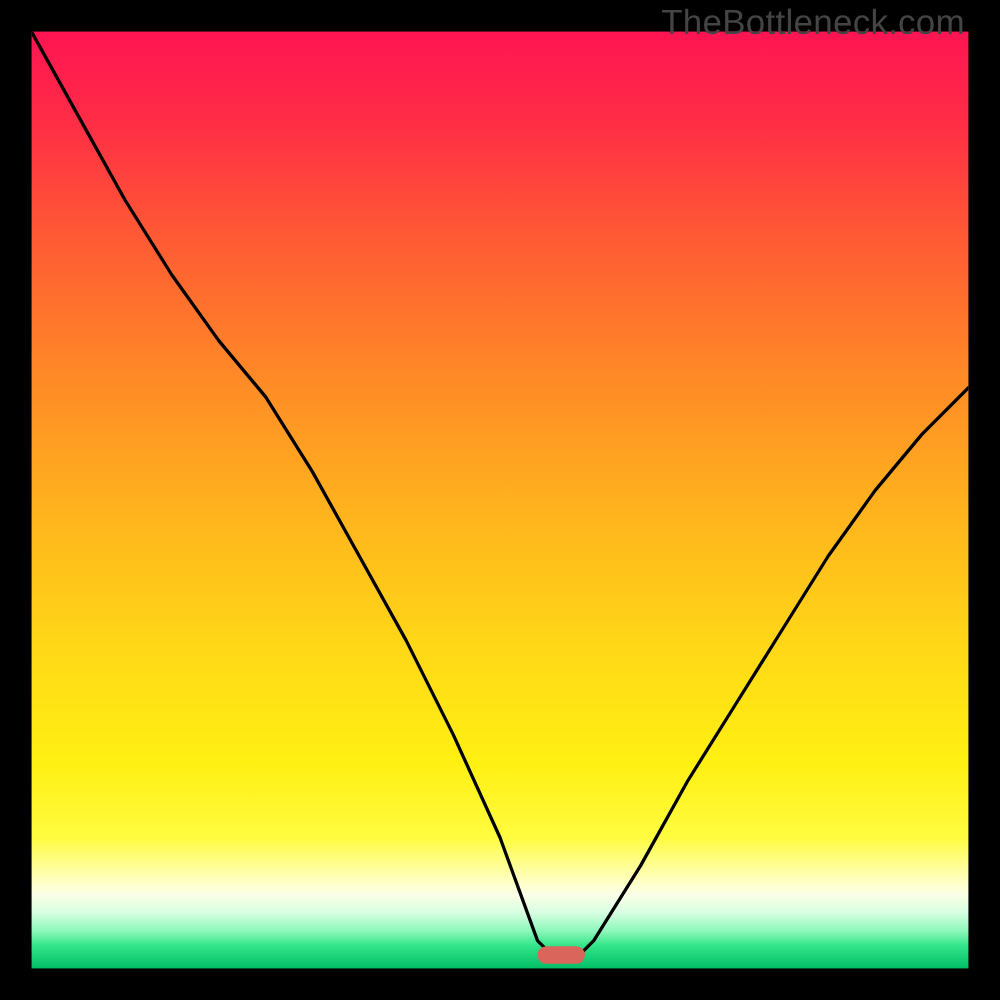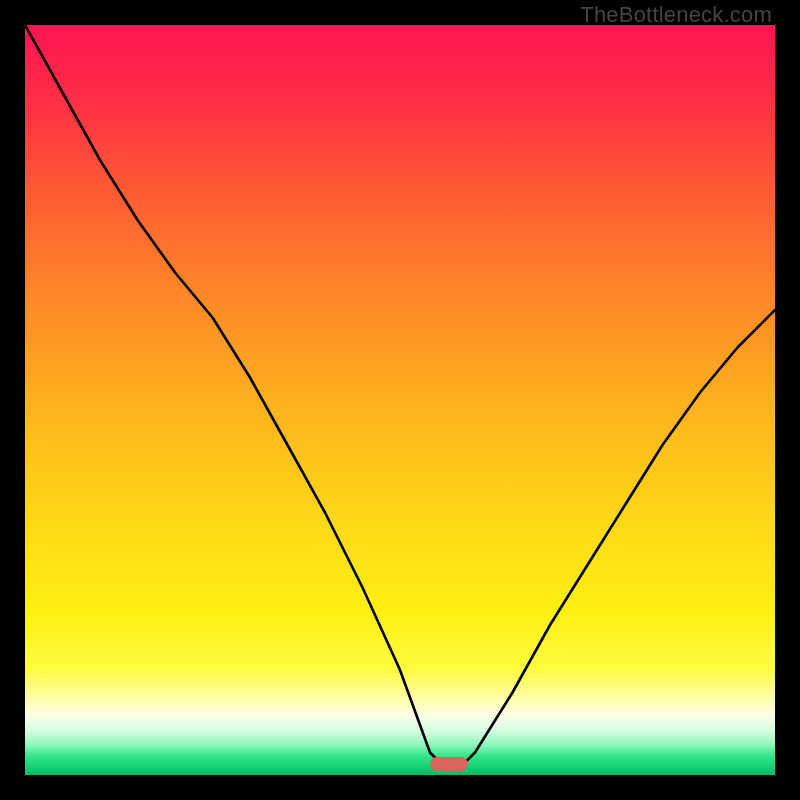--- a/index.html
+++ b/index.html
@@ -37,21 +37,21 @@
     left: 0;
     top: 0;
     width: 100%;
     height: 100%;
   }
   .watermark {
     position: absolute;
     top: 2px;
     right: 28px;
     color: #444;
-    font-size: 22px;
+    font-size: 28px;
     font-weight: 500;
     font-family: Arial, sans-serif;
     letter-spacing: 0.2px;
   }
   .marker {
     position: absolute;
     background: #d9655b;
     border-radius: 999px;
   }
 </style>

